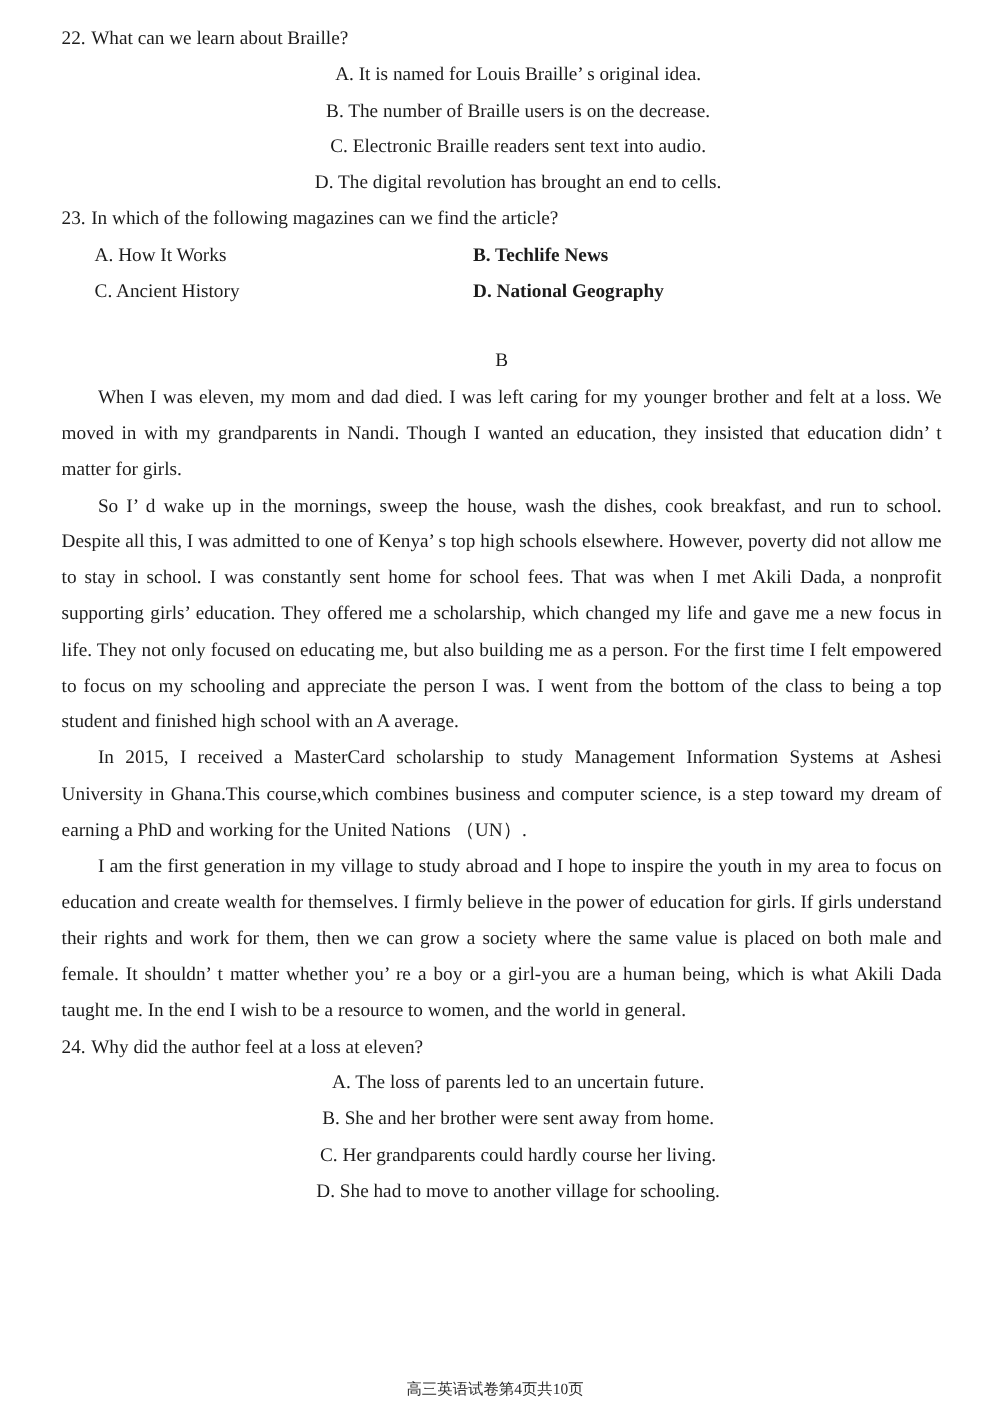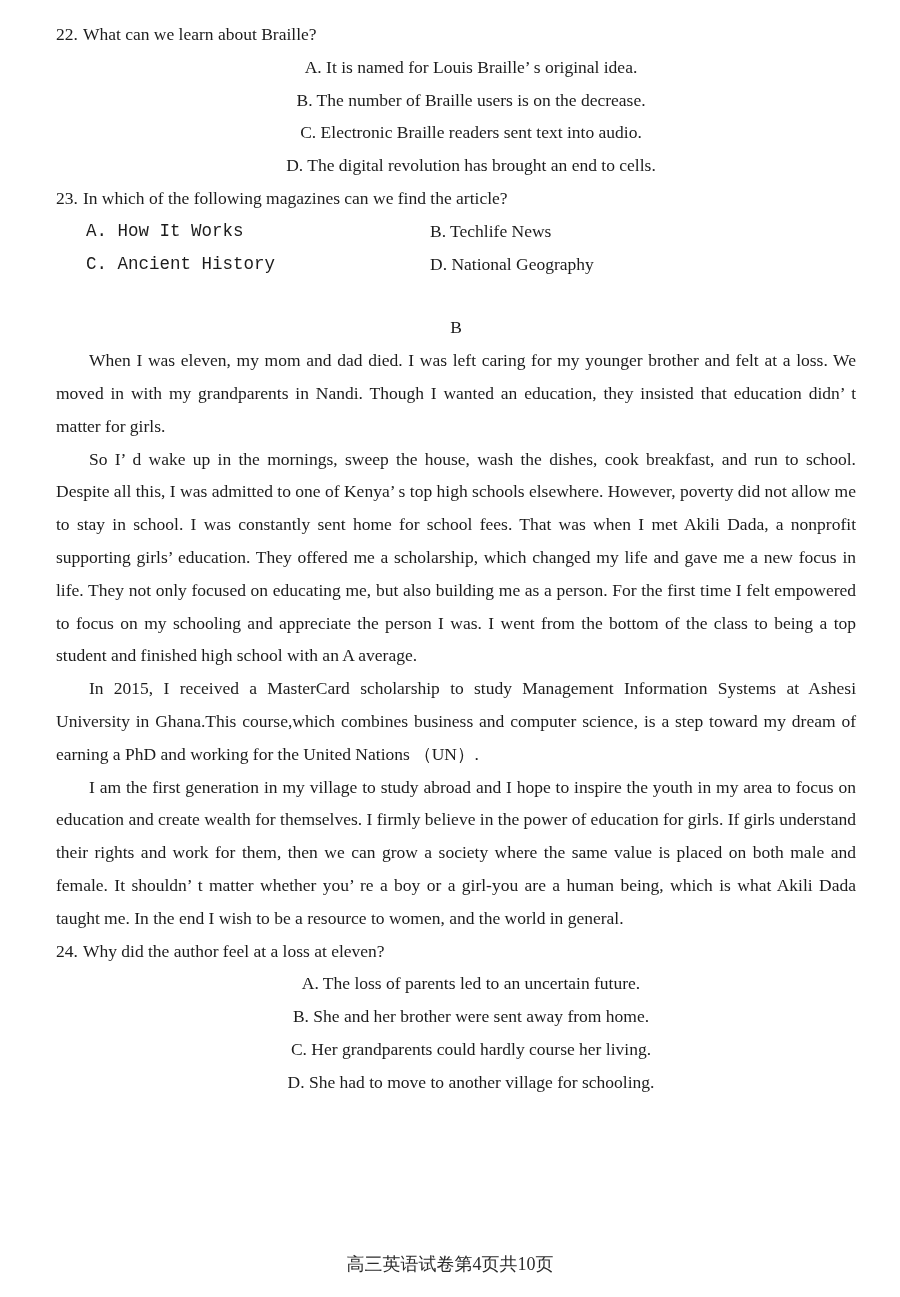--- a/index.html
+++ b/index.html
@@ -21,42 +21,42 @@
     overflow: hidden;
   }
   .q-stem { text-align: left; }
   .q-num { margin-right: 5px; }
   .q-option { padding-left: 30px; text-align: center; }
   .q-option-row { padding-left: 30px; }
   .q-option-row .opt-a {
     display: inline-block;
     width: 344px;
     vertical-align: top;
-    font-family: Liberation Mono, monospace;
   }
   .q-option-row .opt-b {
     display: inline-block;
     vertical-align: top;
+    font-weight: bold;
   }
   .section-label {
     text-align: center;
     margin-top: 31px;
   }
   .passage-para {
     margin: 0;
     text-align: justify;
     text-indent: 33px;
   }
   .footer {
     position: absolute;
     bottom: 16px;
     left: 0;
     right: 0;
     text-align: center;
-    font-size: 18px;
+    font-size: 14px;
     color: #2a2a2a;
   }
 </style>
 </head>
 <body>
 
 <div class="page">
 
   <div class="question">
     <div class="q-stem"><span class="q-num">22.</span><span>What can we learn about Braille?</span></div>

